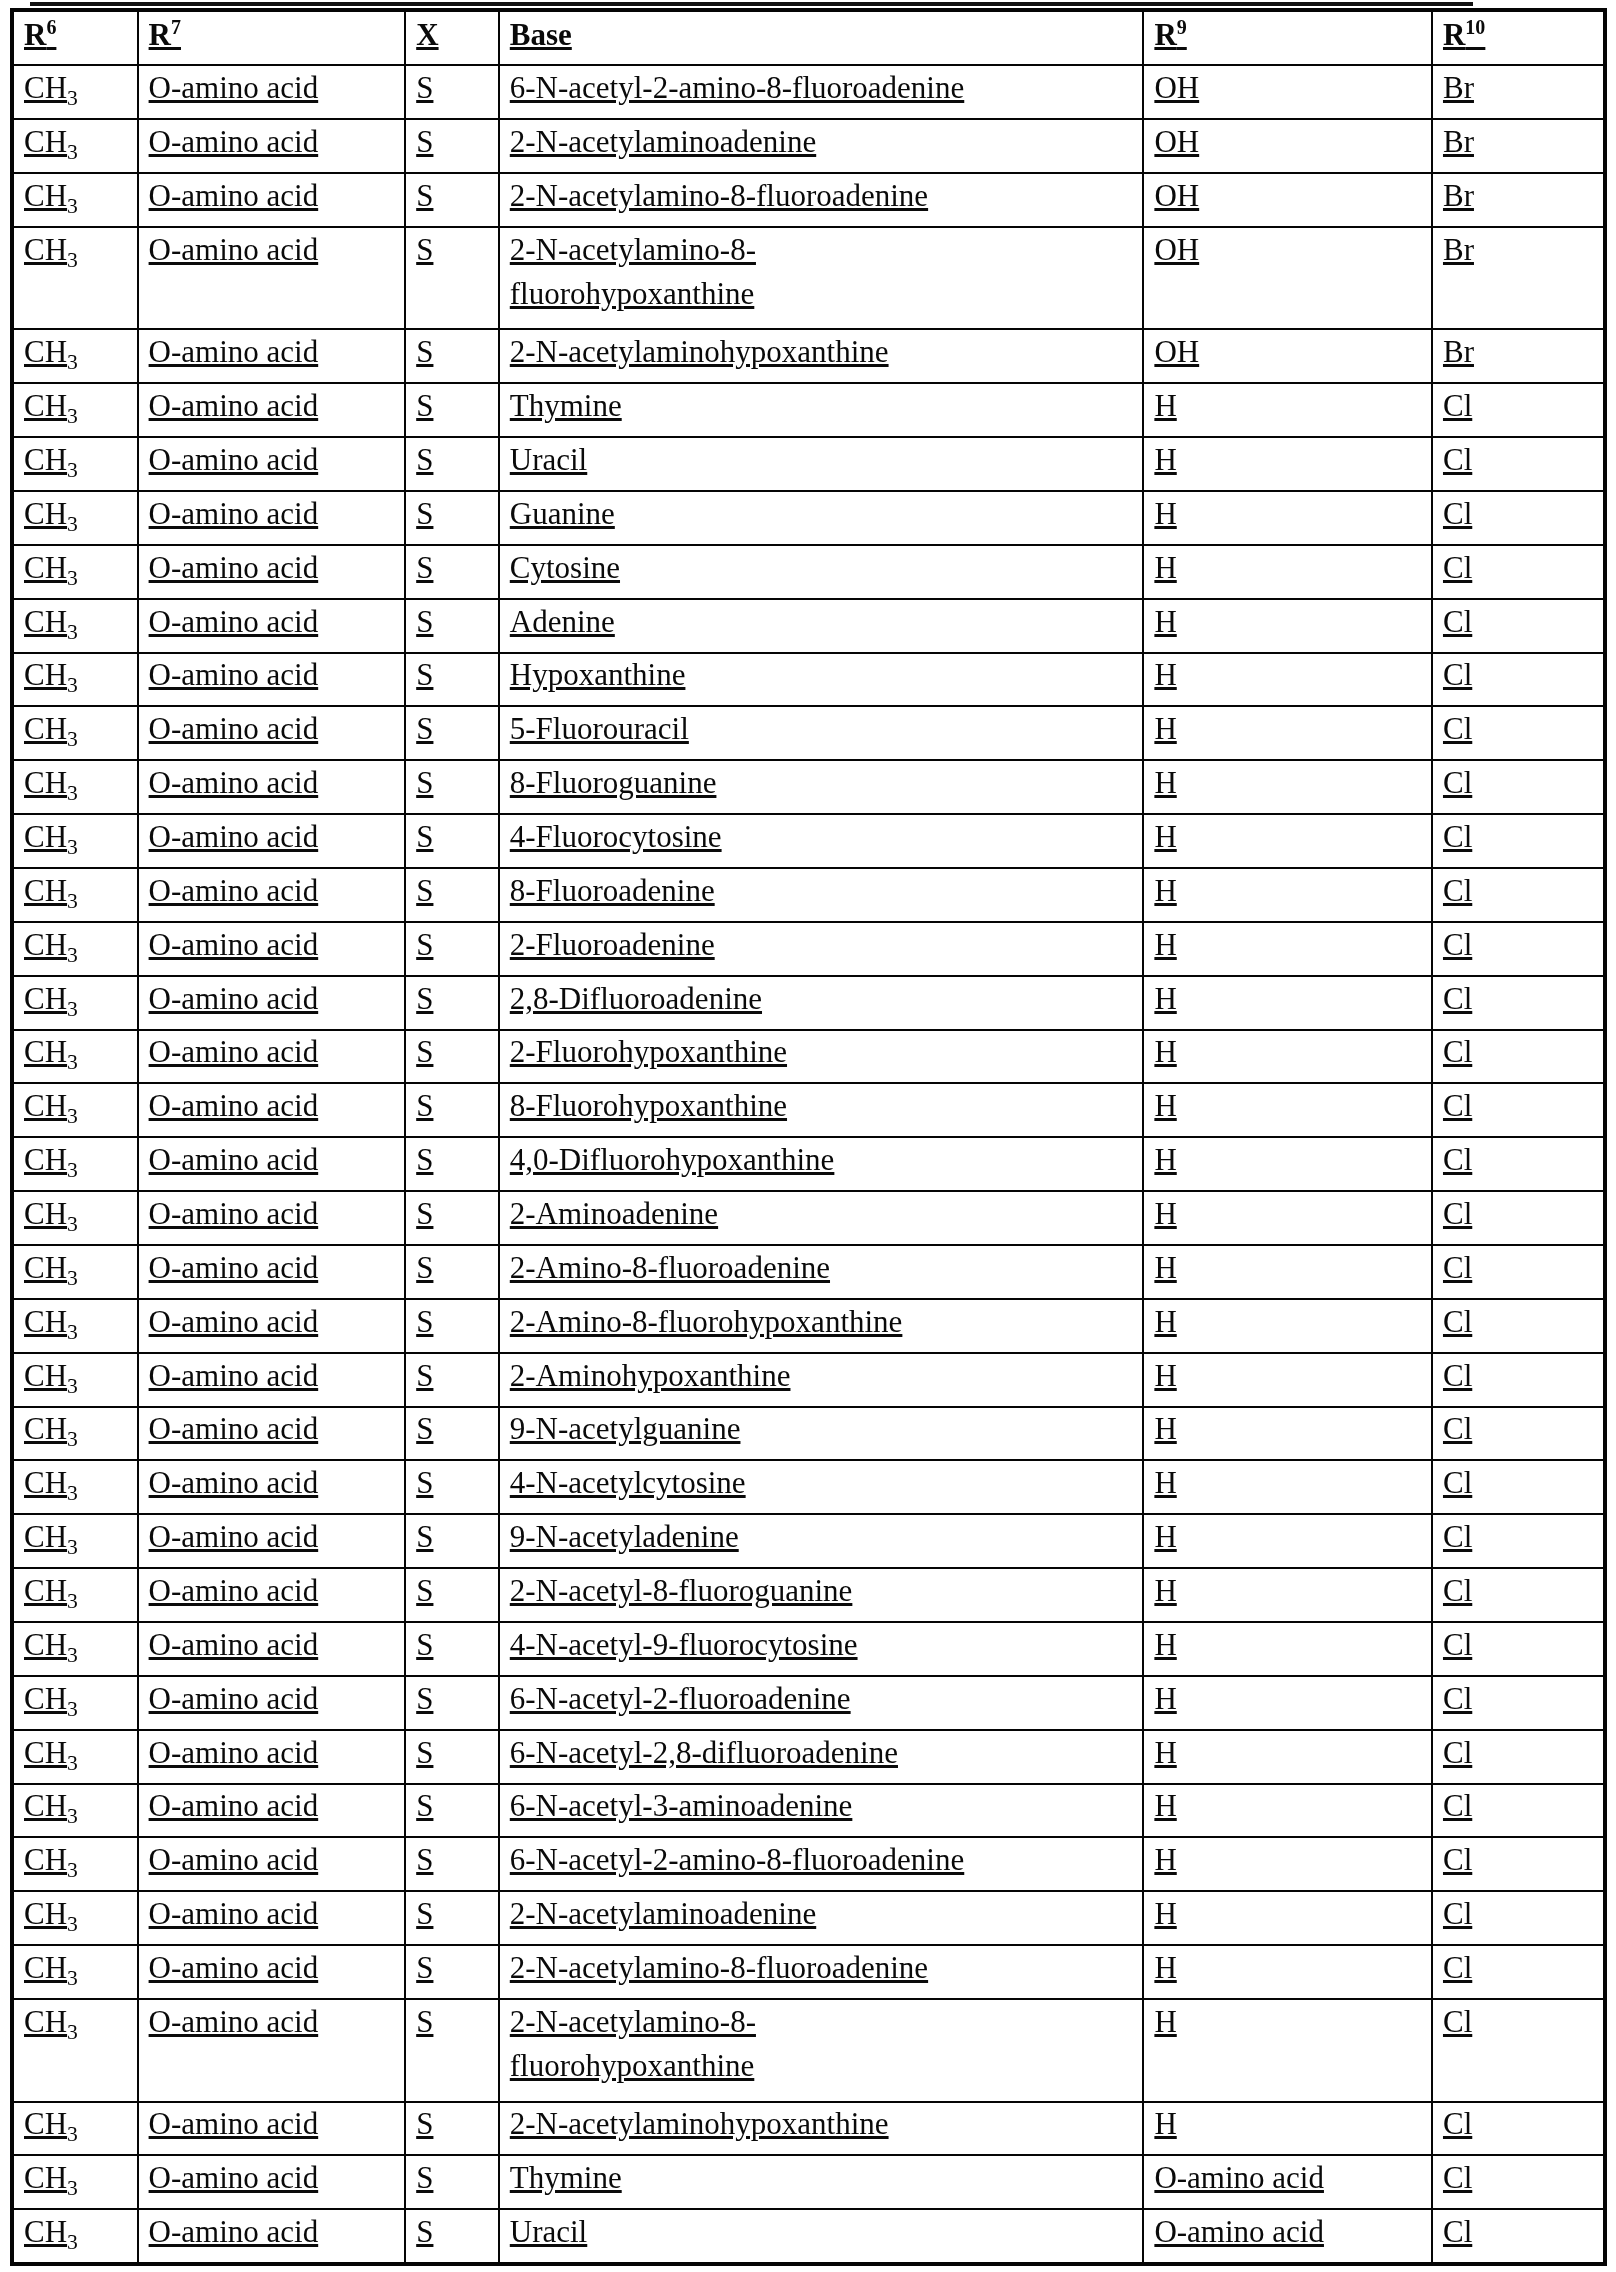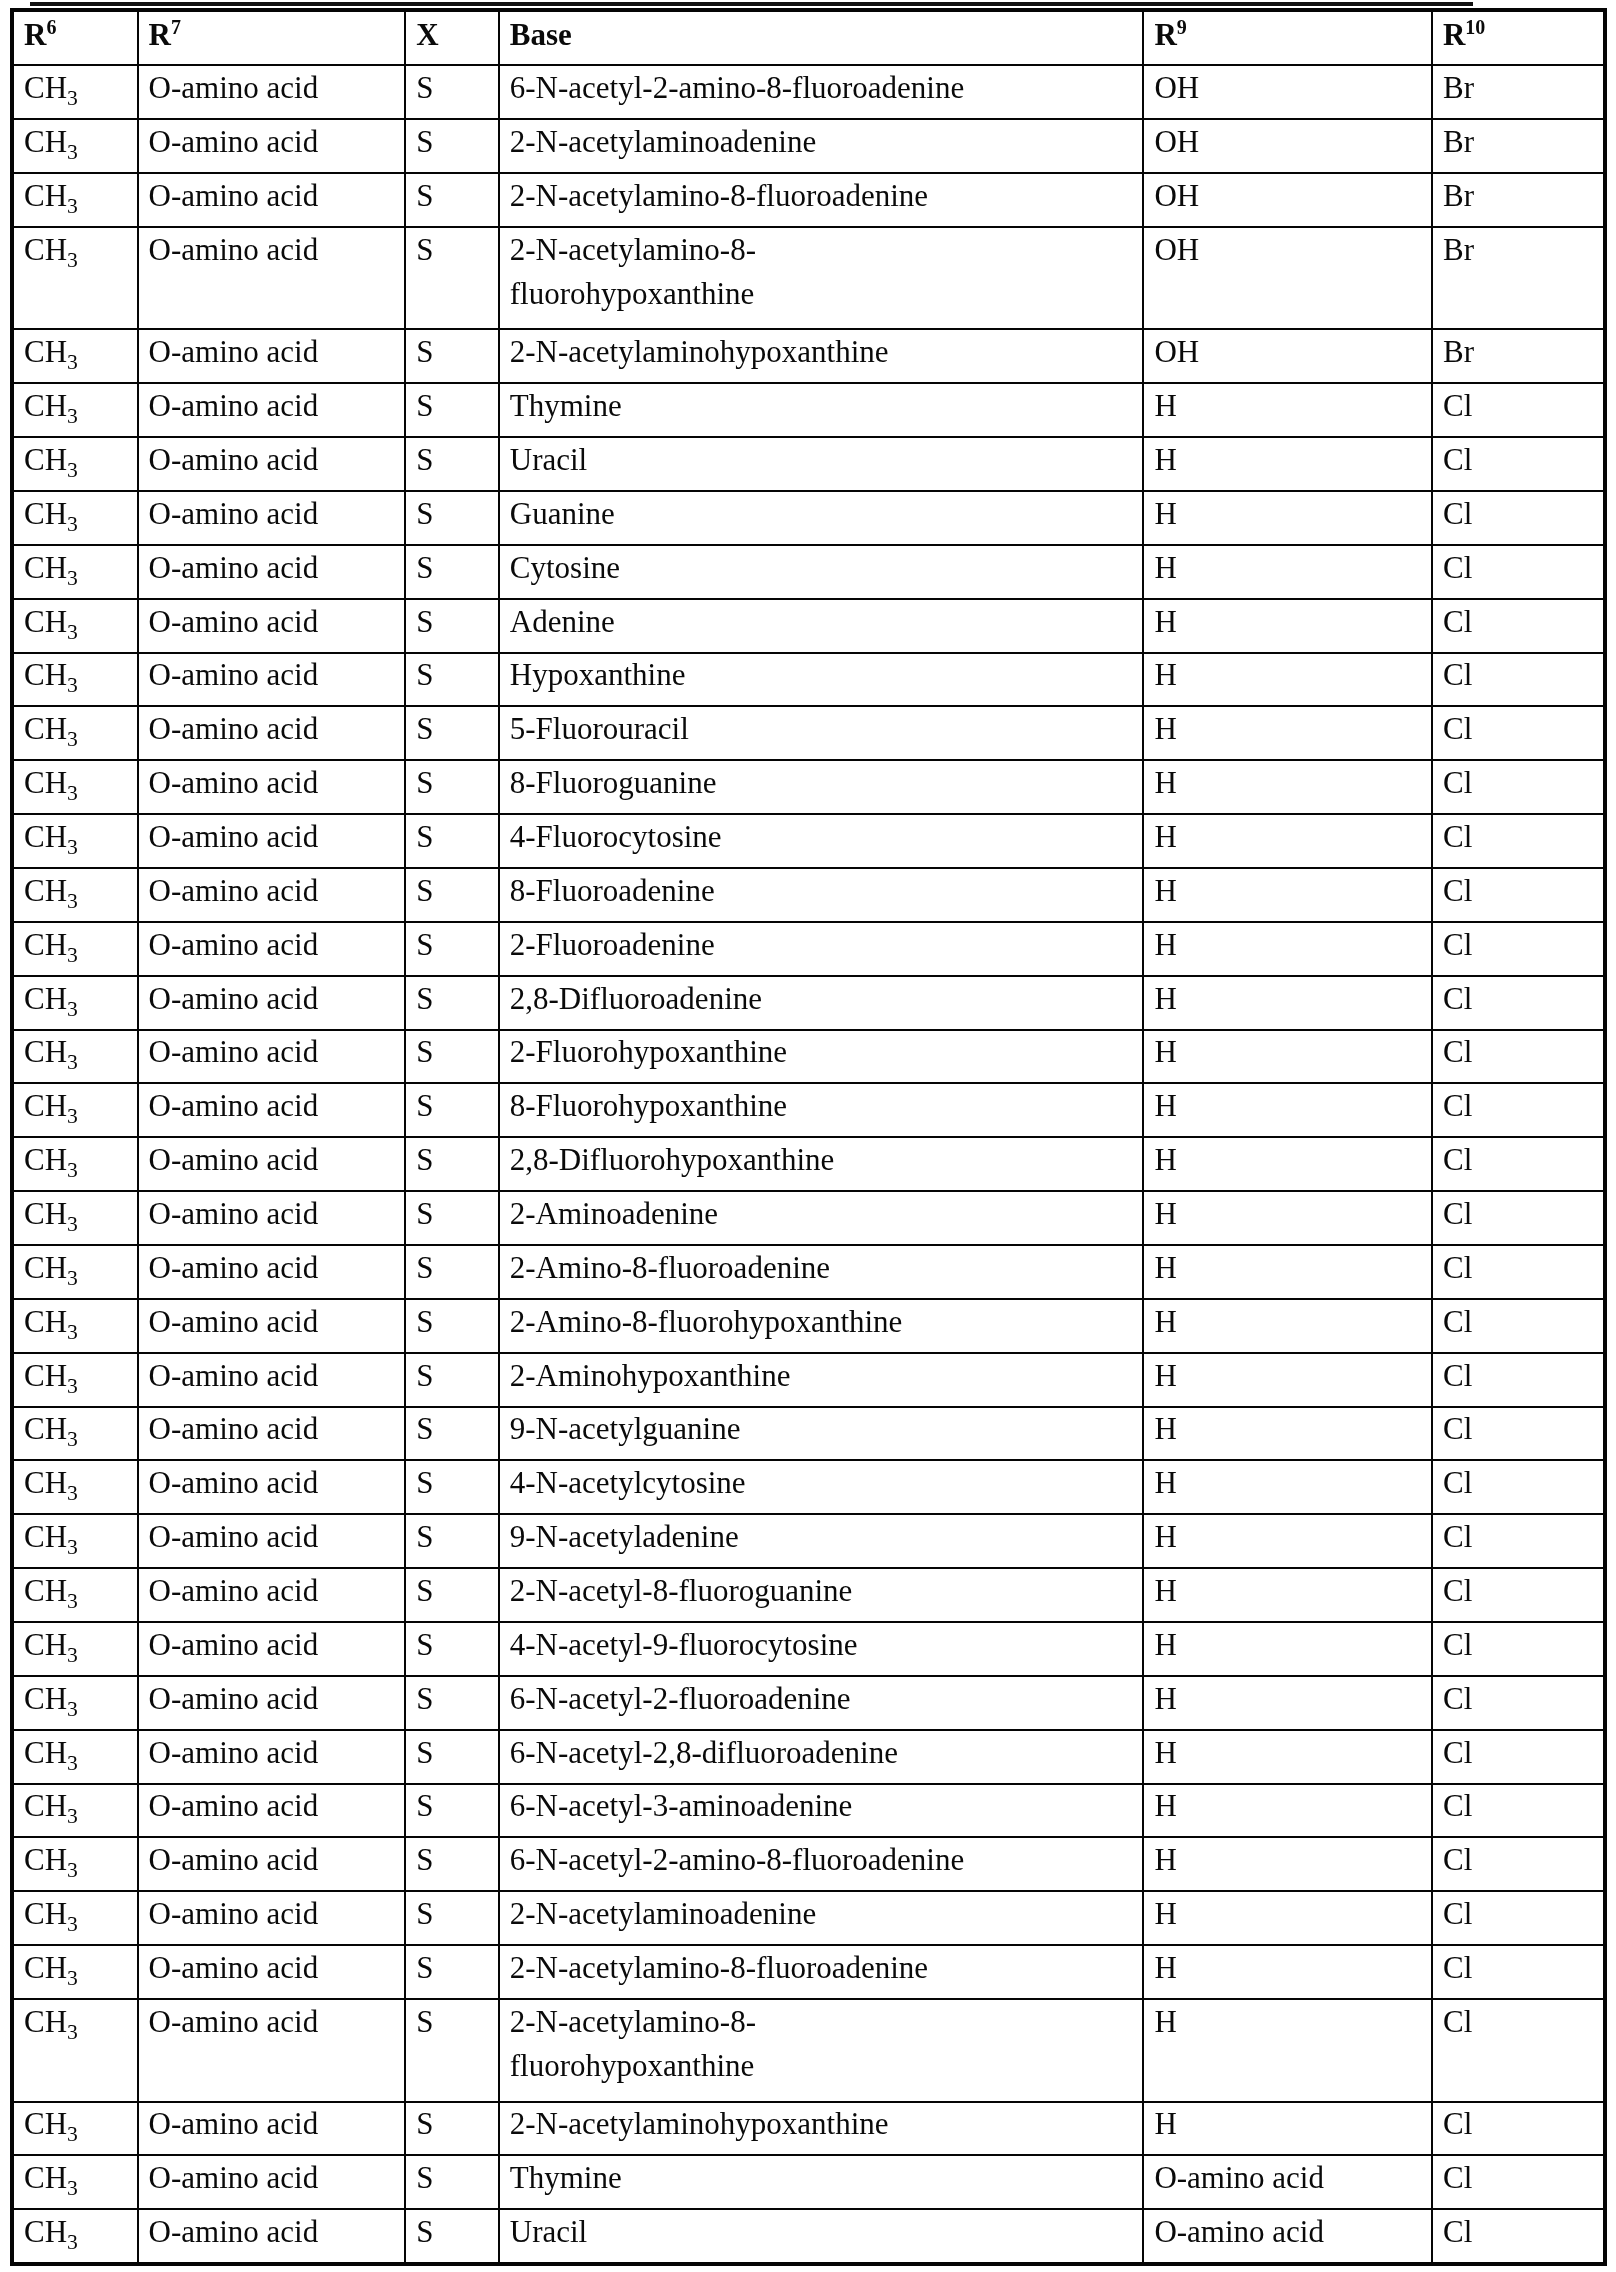--- a/index.html
+++ b/index.html
@@ -41,20 +41,21 @@
     padding: 0.8px 6.6px 3.3px 10px;
     font-size: 31px;
     line-height: 41px;
     height: 47px;
     overflow: hidden;
     white-space: normal;
     word-break: break-word;
   }
   table.compound-table {
     border: 4.1px solid #050505;
+    text-decoration: underline;
   }
   table.compound-table th {
     font-weight: bold;
     padding-top: 1.7px;
   }
   sup {
     font-size: 20px;
     line-height: 0;
     vertical-align: super;
   }
@@ -278,21 +279,21 @@
           <div>8-Fluorohypoxanthine</div>
         </td>
         <td class="col-r9">H</td>
         <td class="col-r10">Cl</td>
       </tr>
       <tr>
         <td class="col-r6">CH<sub>3</sub></td>
         <td class="col-r7">O-amino acid</td>
         <td class="col-x">S</td>
         <td class="col-base">
-          <div>2,8-Difluorohypoxanthine</div>
+          <div>4,0-Difluorohypoxanthine</div>
         </td>
         <td class="col-r9">H</td>
         <td class="col-r10">Cl</td>
       </tr>
       <tr>
         <td class="col-r6">CH<sub>3</sub></td>
         <td class="col-r7">O-amino acid</td>
         <td class="col-x">S</td>
         <td class="col-base">
           <div>2-Aminoadenine</div>

